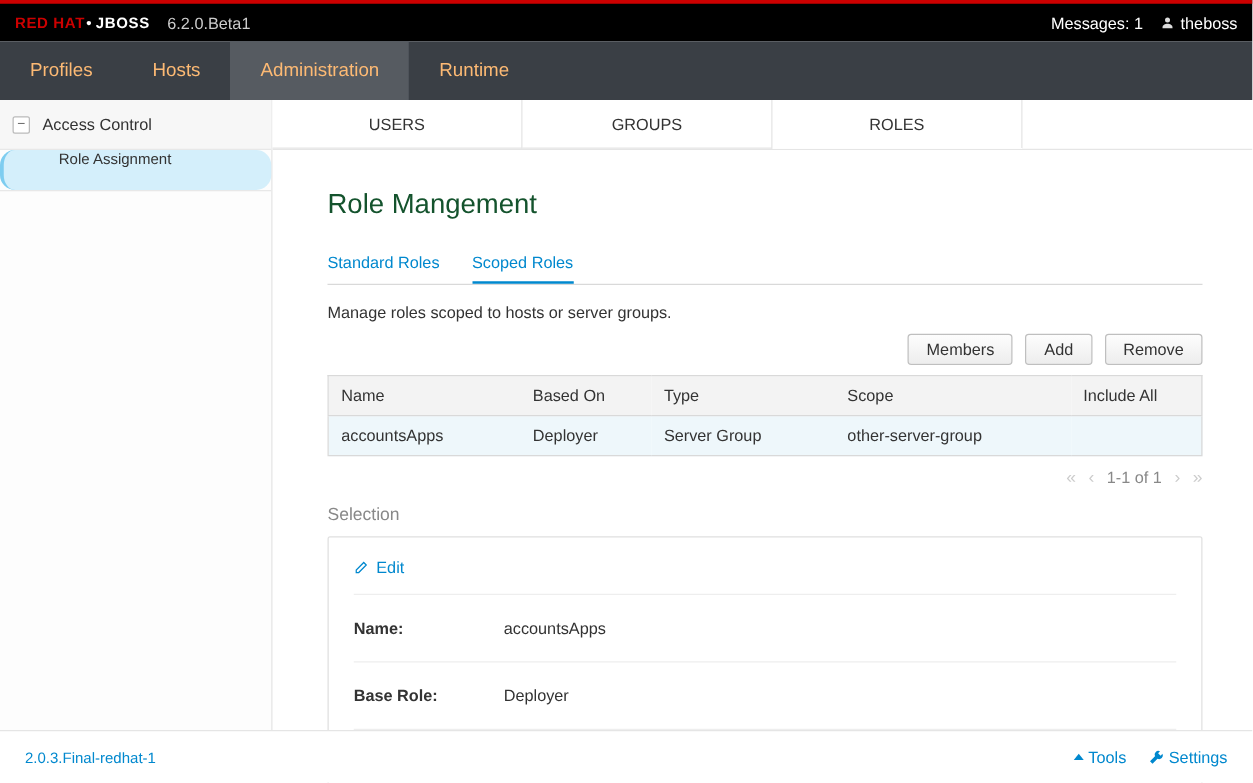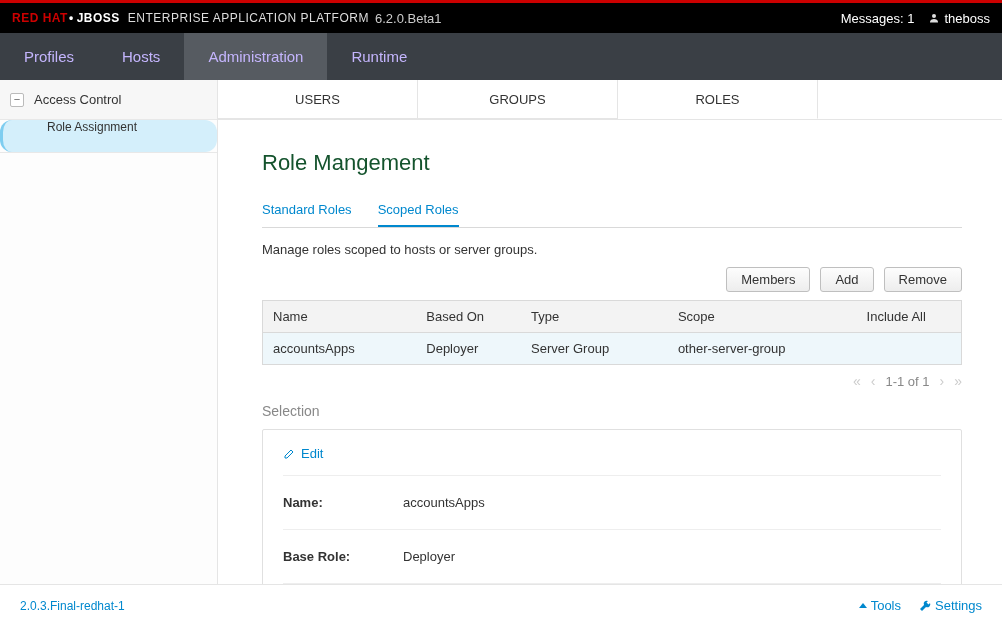--- a/index.html
+++ b/index.html
@@ -12,21 +12,21 @@
 .brand-jboss::before { content: "•"; color:#fff; margin:0 3px 0 -3px;}
 .brand-sub { color: #ddd; letter-spacing: 0.5px; font-weight: 400; font-size: 12px; }
 .brand-ver { margin-left: 6px; color:#ccc; font-size:13px;}
 .topbar .spacer { flex: 1; }
 .topbar .msgs { margin-right: 14px; cursor:pointer; font-size:13px;}
 .topbar .user { cursor:pointer; font-size:13px; display:flex; align-items:center; gap:4px;}
 .user-icon { width:12px; height:12px; display:inline-block; }
 
 
 .navbar { height: 47px; background: #3a3f45; display: flex; align-items: stretch; }
-.navbar .tab { display: flex; align-items: center; padding: 0 24px; color: #c4b5fd; font-size:15px; cursor:pointer; }
+.navbar .tab { display: flex; align-items: center; padding: 0 24px; color: #fdba74; font-size:15px; cursor:pointer; }
 .navbar .tab.active { background: #565b61; }
 
 
 .body { display:flex; height: 504px; }
 .sidebar { width: 218px; border-right: 1px solid #e5e5e5; background:#fdfdfd; }
 .side-head { display:flex; align-items:center; height: 40px; padding: 0 10px; border-bottom:1px solid #e8e8e8; background:#f7f7f7; font-size:13px; color:#333;}
 .side-head .box { width:14px; height:14px; border:1px solid #bbb; border-radius:2px; margin-right:10px; display:flex; align-items:center; justify-content:center; color:#666; font-size:11px; line-height:1; background:#fff;}
 .side-item-wrap { border-bottom:1px solid #e8e8e8;}
 .side-item { height: 32px; display:flex; padding-left: 44px; font-size:12px; cursor:pointer; border-left:3px solid transparent;border-radius:12px; }
 .side-item.active { background:#d4effb; border-left:3px solid #7ecdf0; color:#333;}
@@ -76,21 +76,20 @@
 .footer .link { color:#0088ce; margin-left:18px; cursor:pointer; display:flex; align-items:center; gap:4px; font-size:13px;}
 .caret-up { width:0; height:0; border-left:4px solid transparent; border-right:4px solid transparent; border-bottom:5px solid #0088ce; display:inline-block;}
 .wrench { width:12px; height:12px;}
 </style>
 </head>
 <body>
 
 <div class="topbar">
   <span class="brand-redhat">RED HAT</span>
   <span class="brand-jboss">JBOSS</span>
-  <span class="brand-sub">ENTERPRISE APPLICATION PLATFORM</span>
   <span class="brand-ver">6.2.0.Beta1</span>
   <span class="spacer"></span>
   <span class="msgs">Messages: 1</span>
   <span class="user">
     <svg class="user-icon" viewBox="0 0 24 24" fill="#ddd">
         <circle cx="12" cy="8" r="4"></circle>
         <path d="M4 20c0-4 4-6 8-6s8 2 8 6v1H4z"></path>
       </svg>
     <span>theboss</span>
   </span>

